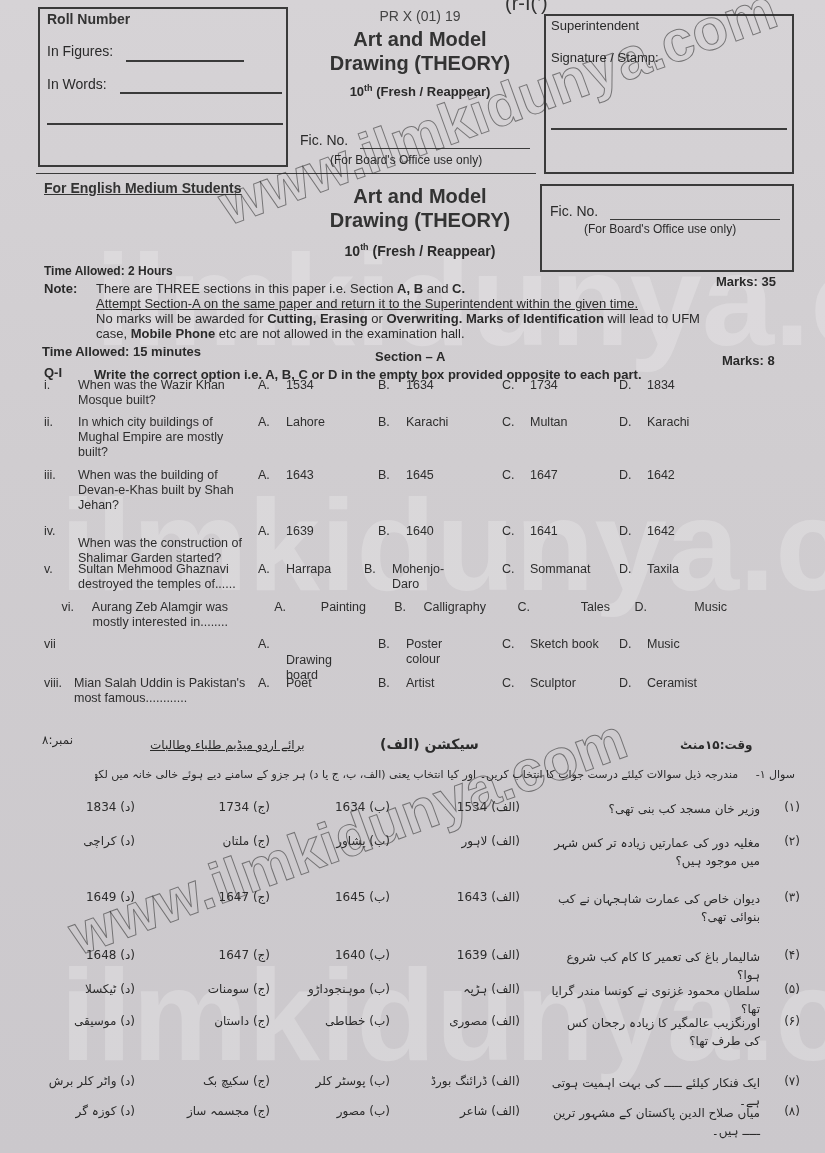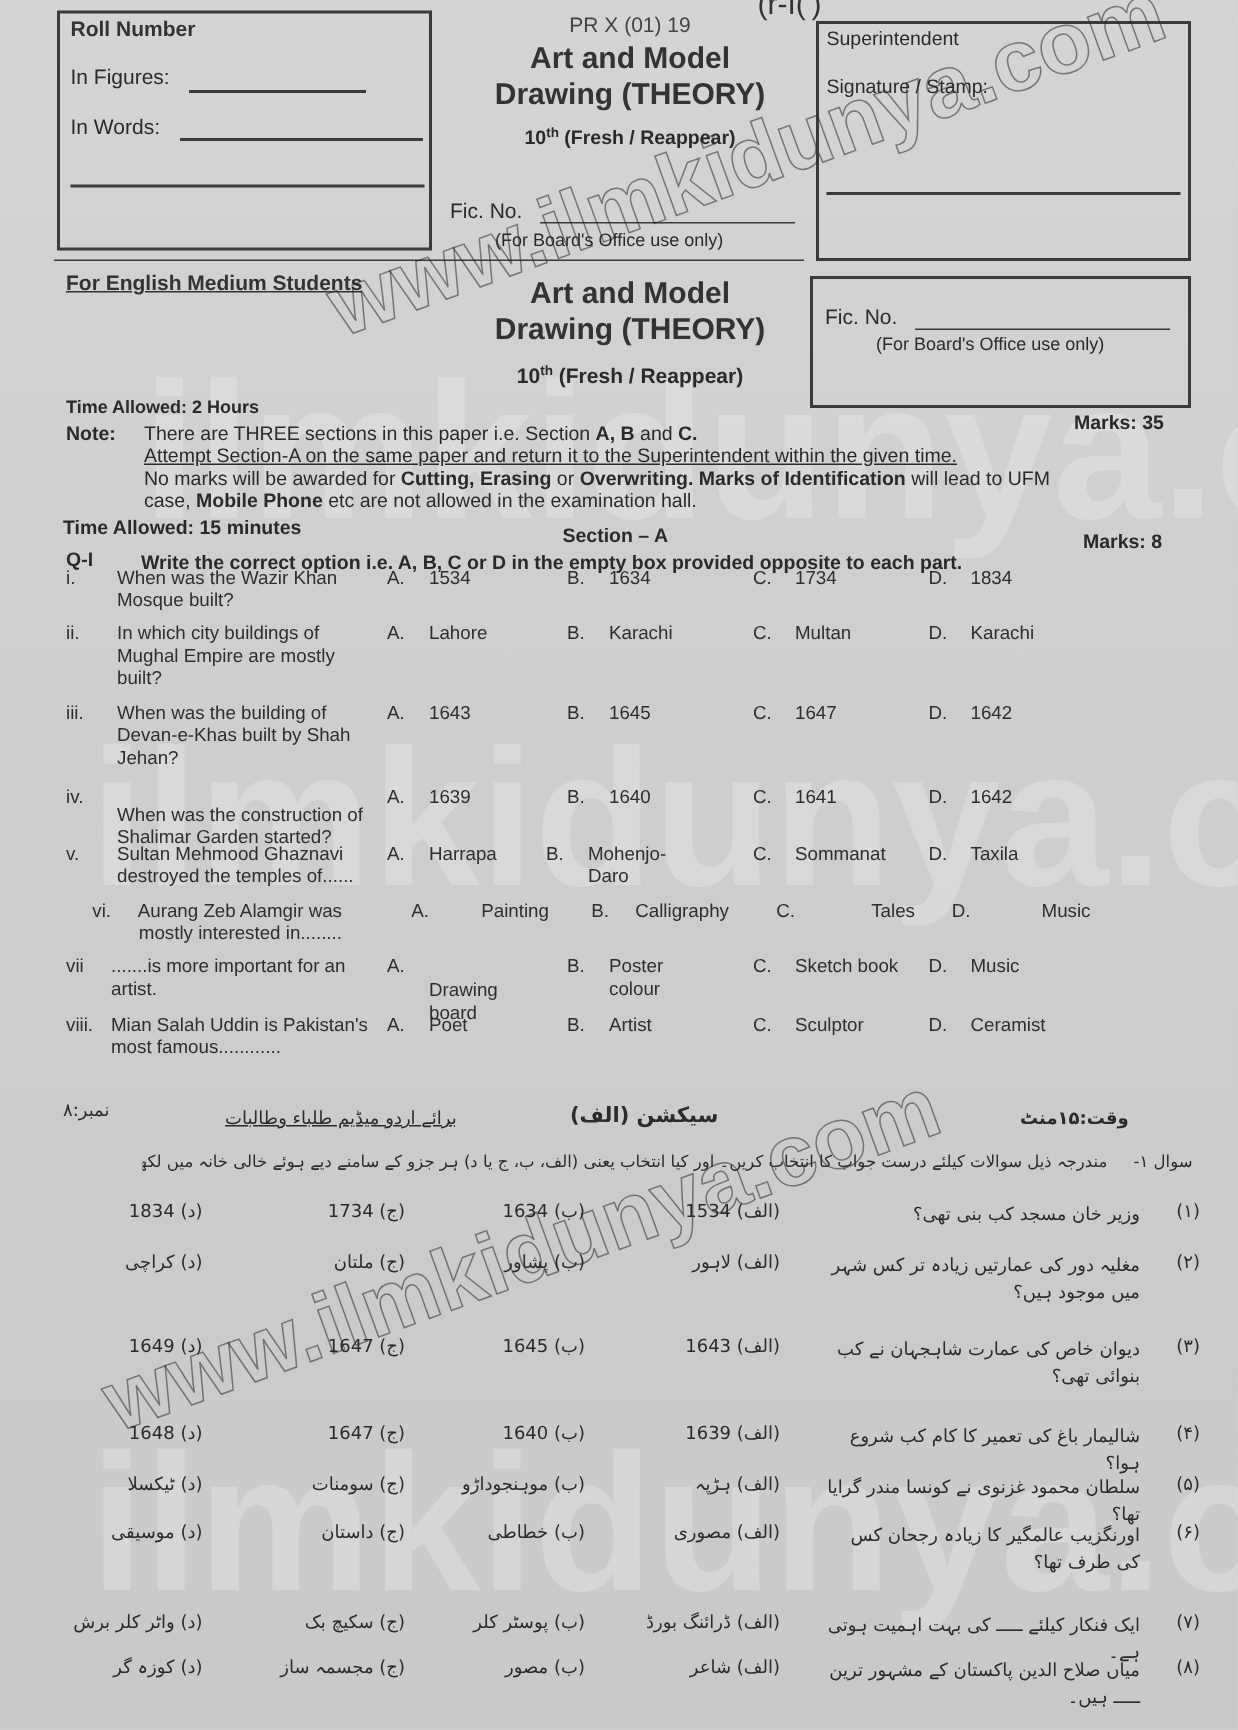--- a/index.html
+++ b/index.html
@@ -171,21 +171,20 @@
   <div class="mcq-row" style="top:600px;text-align:right;">
     <span class="num">vi.</span>
     <span class="q" style="width:150px;">Aurang Zeb Alamgir was mostly interested in........</span>
     <span class="opt" style="left:214px;"><span class="ltr">A.</span><span class="val">Painting</span></span>
     <span class="opt" style="left:334px;"><span class="ltr">B.</span><span class="val">Calligraphy</span></span>
     <span class="opt" style="left:458px;"><span class="ltr">C.</span><span class="val">Tales</span></span>
     <span class="opt" style="left:575px;"><span class="ltr">D.</span><span class="val">Music</span></span>
   </div>
   <div class="mcq-row" style="top:637px;">
     <span class="num">vii</span>
-    <span class="q" style="left:30px; width:170px;">.......is more important for an artist.</span>
     <span class="opt" style="left:214px;"><span class="ltr">A.</span><span class="val" style="width:55px;margin-top:16px;">Drawing board</span></span>
     <span class="opt" style="left:334px;"><span class="ltr">B.</span><span class="val" style="width:50px;">Poster colour</span></span>
     <span class="opt" style="left:458px;"><span class="ltr">C.</span><span class="val">Sketch book</span></span>
     <span class="opt" style="left:575px;"><span class="ltr">D.</span><span class="val">Music</span></span>
   </div>
   <div class="mcq-row" style="top:676px;">
     <span class="num">viii.</span>
     <span class="q" style="left:30px; width:175px;">Mian Salah Uddin is Pakistan's most famous............</span>
     <span class="opt" style="left:214px;"><span class="ltr">A.</span><span class="val">Poet</span></span>
     <span class="opt" style="left:334px;"><span class="ltr">B.</span><span class="val">Artist</span></span>

